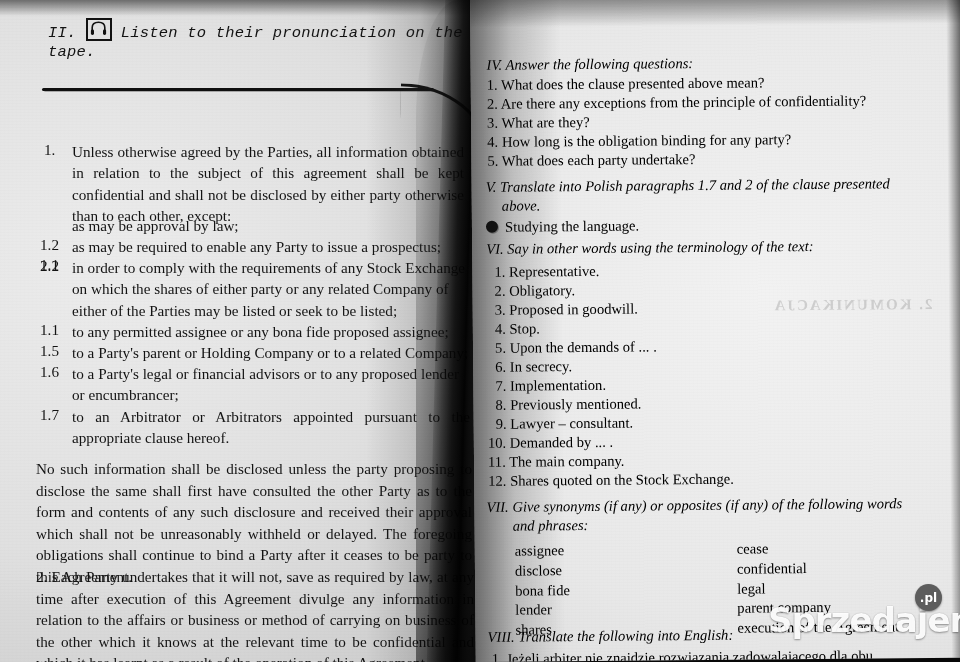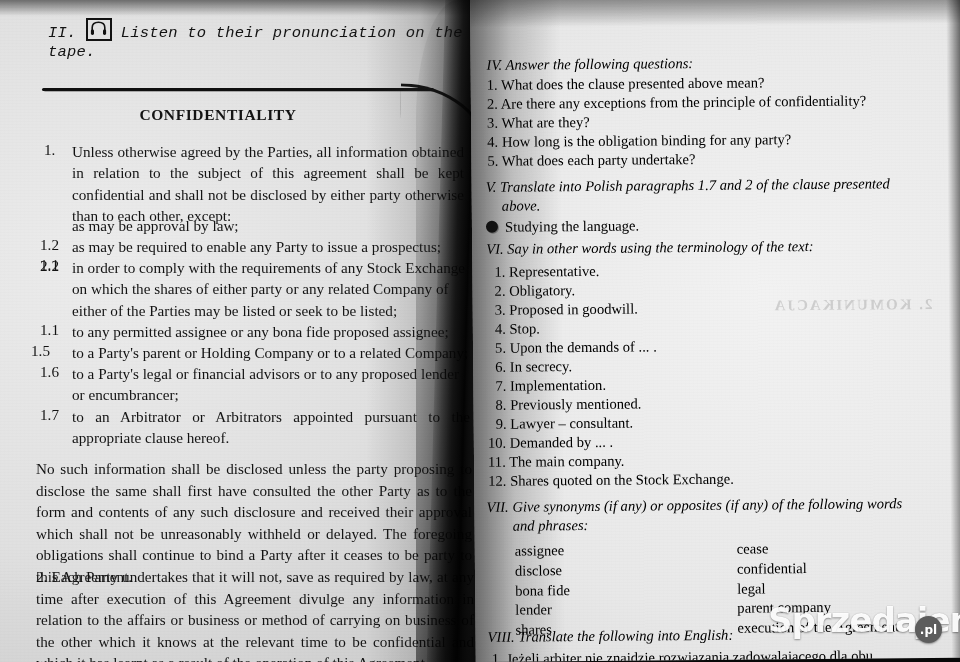--- a/index.html
+++ b/index.html
@@ -132,21 +132,21 @@
   
   .wm{
     position:absolute;left:768px;top:600px;
     font-family:"DejaVu Sans", sans-serif;font-weight:bold;
     font-size:34px;letter-spacing:-1px;
     color:rgba(255,255,255,.92);
     text-shadow:0 1px 2px rgba(0,0,0,.35), 0 0 1px rgba(0,0,0,.25);
     z-index:40;white-space:nowrap;
   }
   .wm-pl{
-    position:absolute;left:915px;top:616px;z-index:41;
+    position:absolute;left:915px;top:584px;z-index:41;
     width:27px;height:27px;border-radius:50%;
     background:#e8393f;color:#fff;
     font-family:"DejaVu Sans", sans-serif;font-weight:bold;font-size:12px;
     display:flex;align-items:center;justify-content:center;
     box-shadow:0 1px 2px rgba(0,0,0,.4);
   }
 
   
   .ghost{
     position:absolute;color:rgba(90,88,84,.22);font-size:15px;
@@ -177,38 +177,37 @@
             <rect x="13.0" y="8.4" width="3.1" height="5.6" rx="1.4" fill="#17151a"></rect>
           </svg>
         </span>
         <span class="ital">Listen to their pronunciation on the tape.</span>
       </div>
 
 
       <div class="rule"></div>
       <div class="rule-curve"></div>
 
-      <div class="txt serif l-title">CONFIDENTIALITY</div>
 
       <div class="txt serif cl-num" style="left:44px;top:141px;">1.</div>
       <div class="txt serif clause" style="left:72px;top:141px;width:392px;text-align:justify;">Unless otherwise agreed by the Parties, all information obtained in relation to the subject of this agreement shall be kept confidential and shall not be disclosed by either party otherwise than to each other, except:</div>
 
       <div class="txt serif cl-num" style="left:40px;top:215px;margin-top:41px;">1.1</div>
       <div class="txt serif clause" style="left:72px;top:215px;width:395px;">as may be approval by law;</div>
 
       <div class="txt serif cl-num" style="left:40px;top:236px;">1.2</div>
       <div class="txt serif clause" style="left:72px;top:236px;width:398px;height:21px;overflow:hidden;white-space:nowrap;">as may be required to enable any Party to issue a prospectus;</div>
 
       <div class="txt serif cl-num" style="left:40px;top:257px;">2.2</div>
       <div class="txt serif clause" style="left:72px;top:257px;width:398px;">in order to comply with the requirements of any Stock Exchange on which the shares of either party or any related Company of either of the Parties may be listed or seek to be listed;</div>
 
       <div class="txt serif cl-num" style="left:40px;top:321px;">1.1</div>
       <div class="txt serif clause" style="left:72px;top:321px;width:400px;height:21px;overflow:hidden;white-space:nowrap;">to any permitted assignee or any bona fide proposed assignee;</div>
 
-      <div class="txt serif cl-num" style="left:31px;top:342px;">1.5</div>
+      <div class="txt serif cl-num" style="left:40px;top:342px;">1.5</div>
       <div class="txt serif clause" style="left:72px;top:342px;width:400px;height:21px;overflow:hidden;white-space:nowrap;">to a Party's parent or Holding Company or to a related Company;</div>
 
       <div class="txt serif cl-num" style="left:40px;top:363px;">1.6</div>
       <div class="txt serif clause" style="left:72px;top:363px;width:398px;">to a Party's legal or financial advisors or to any proposed lender or encumbrancer;</div>
 
       <div class="txt serif cl-num" style="left:40px;top:406px;">1.7</div>
       <div class="txt serif clause" style="left:72px;top:406px;width:398px;text-align:justify;">to an Arbitrator or Arbitrators appointed pursuant to the appropriate clause hereof.</div>
 
       <div class="txt serif para" style="left:36px;top:458px;width:436px;">No such information shall be disclosed unless the party proposing to disclose the same shall first have consulted the other Party as to the form and contents of any such disclosure and received their approval which shall not be unreasonably withheld or delayed. The foregoing obligations shall continue to bind a Party after it ceases to be party to this Agreement.</div>
 

